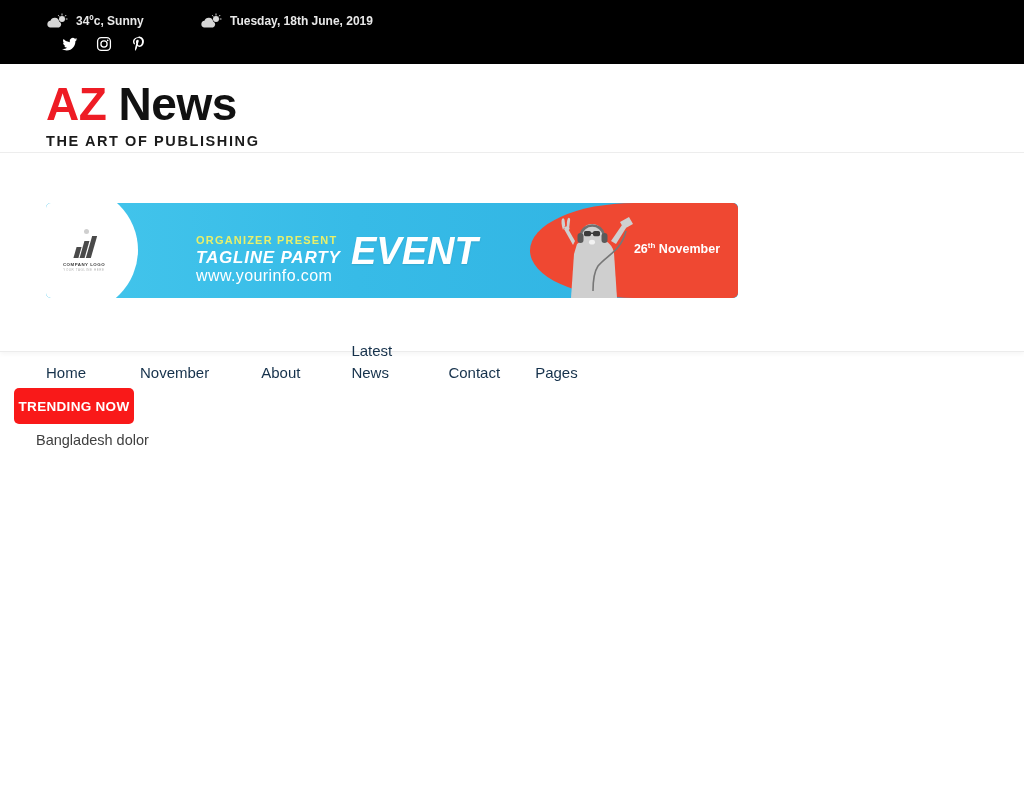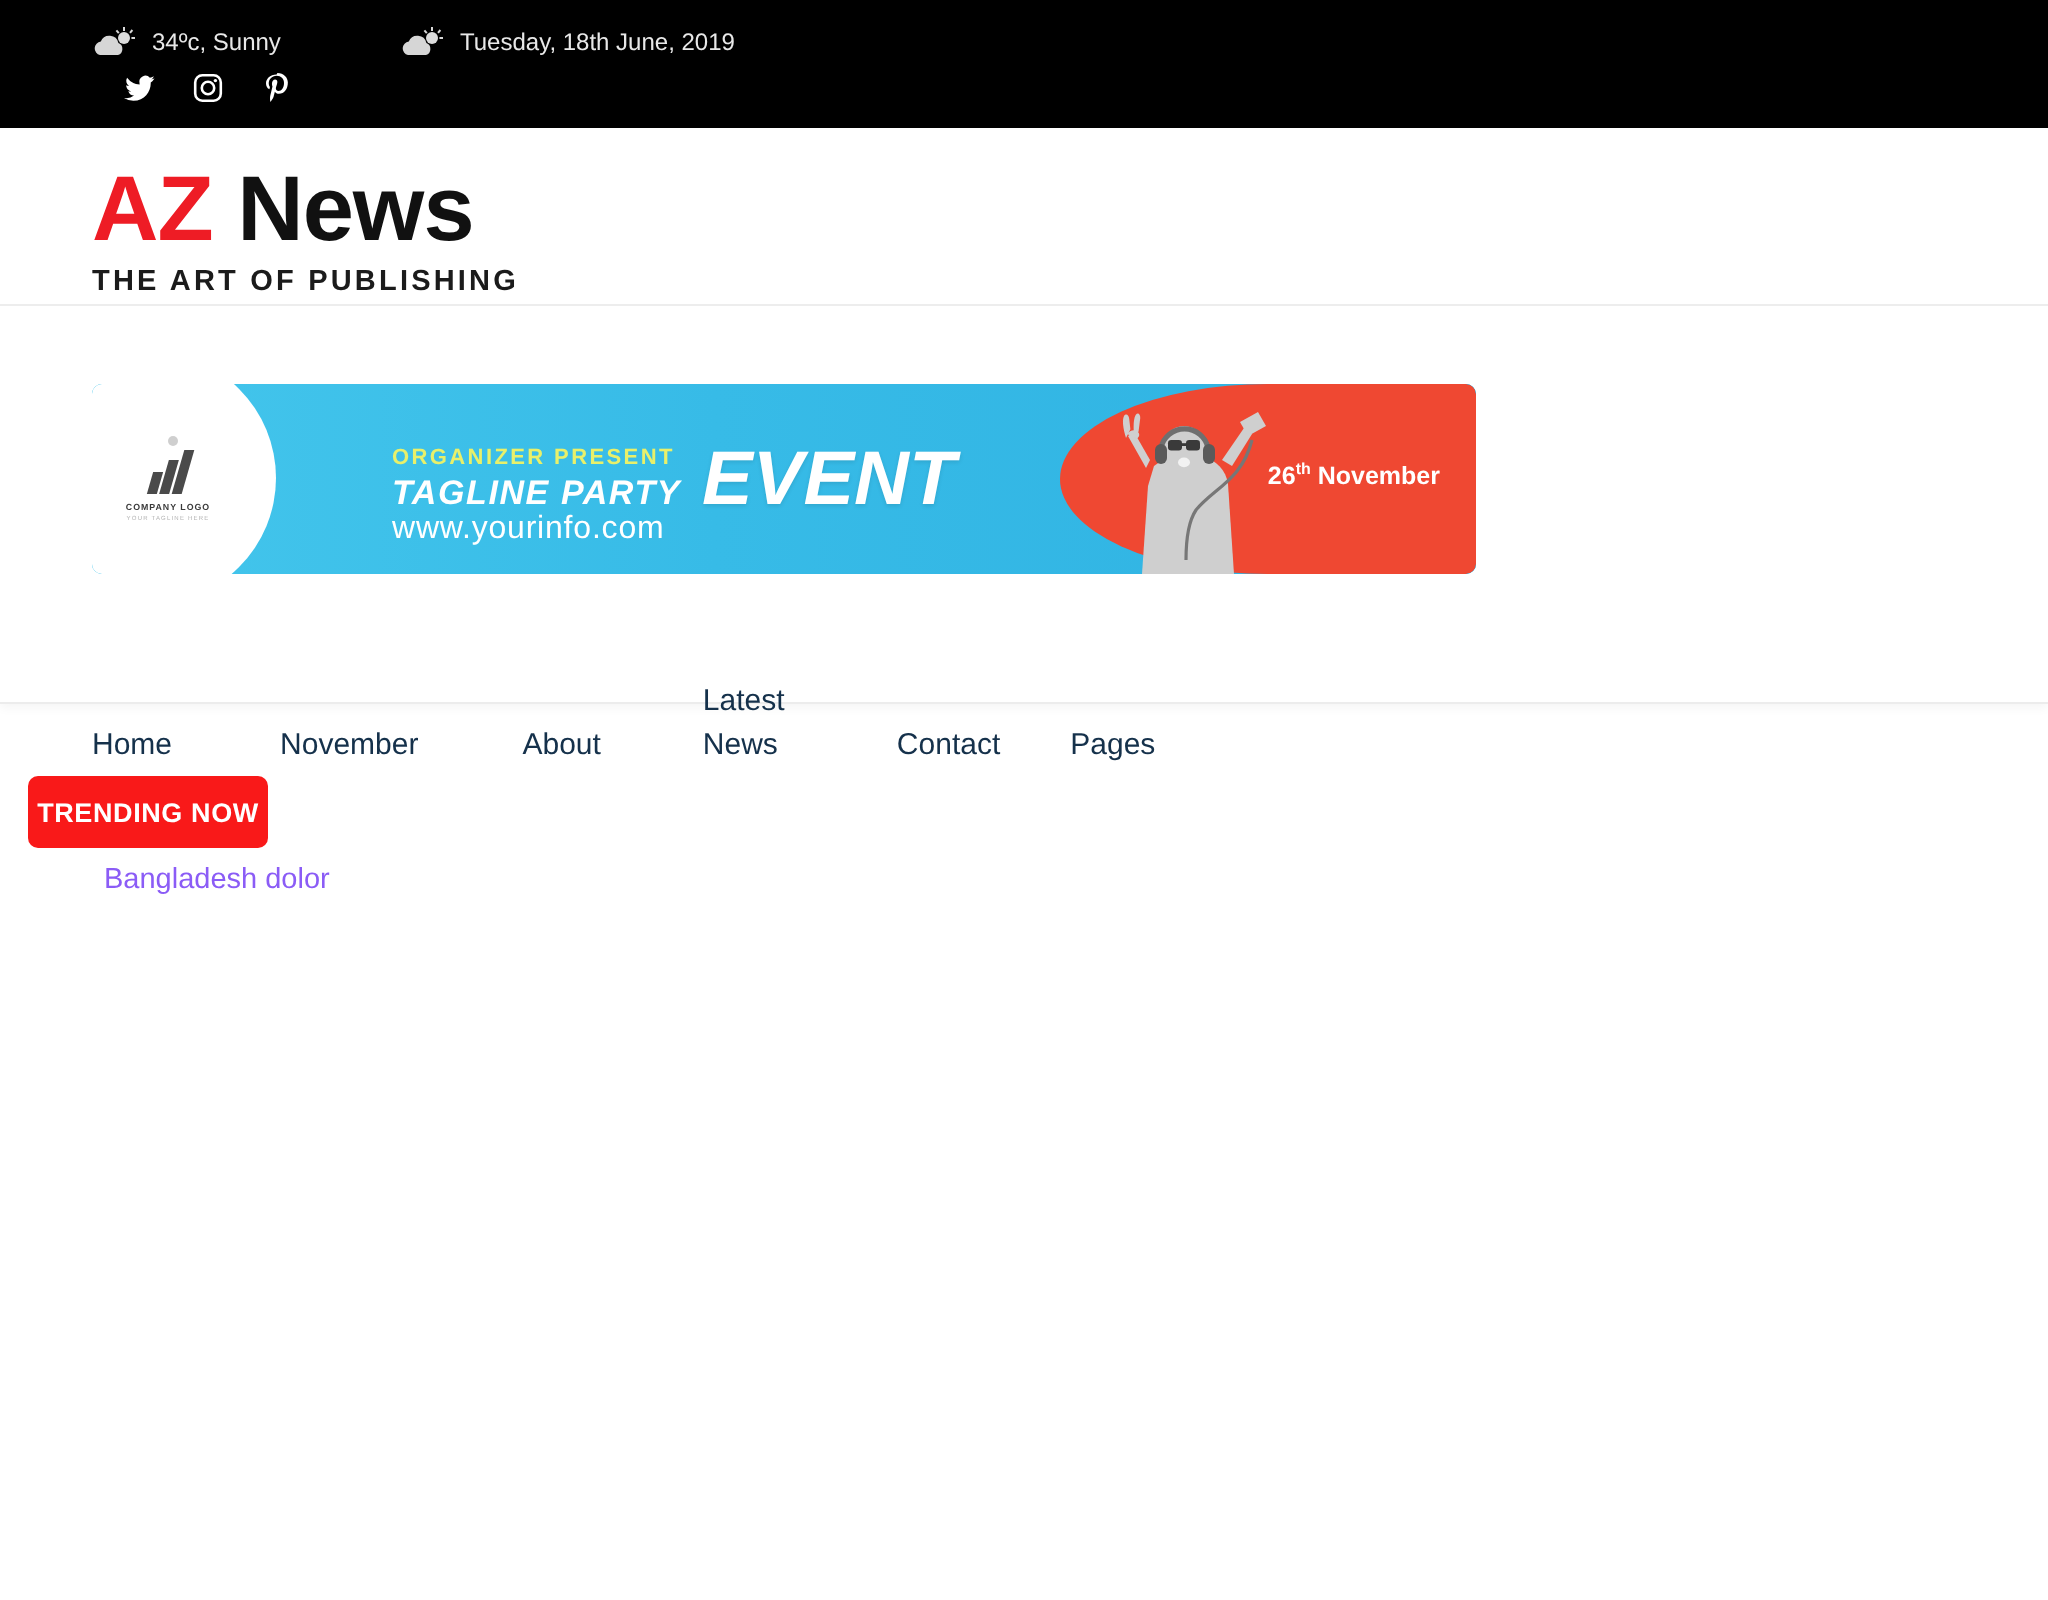--- a/index.html
+++ b/index.html
@@ -17,20 +17,21 @@
     width: 1024px;
     height: 64px;
     background: #000000;
     position: relative;
   }
   .weather-block {
     display: flex;
     align-items: center;
     position: absolute;
     top: 13px;
+    font-weight: bold;
   }
   .weather-block.first { left: 46px; }
   .weather-block.second { left: 200px; }
   .wicon {
     width: 22px; height: 16px;
     margin-right: 8px;
     display: inline-block;
     flex: none;
   }
   .wtext {
@@ -90,21 +91,21 @@
     left: 0; top: 88px;
     width: 1024px;
     height: 1px;
     background: #ededed;
   }
 
   
   .banner {
     position: absolute;
     left: 46px;
-    top: 128px;
+    top: 139px;
     width: 692px;
     height: 95px;
     border-radius: 5px;
     overflow: hidden;
     background: #39bde8;
     cursor: pointer;
   }
   .banner-grad {
     position: absolute;
     inset: 0;
@@ -254,25 +255,24 @@
     font-weight: bold;
     letter-spacing: 0.3px;
     display: flex;
     align-items: center;
     justify-content: center;
     cursor: pointer;
   }
   .trending-item {
     position: absolute;
     left: 36px; top: 78px;
-    color: #8b5cf6;
+    color: #404040;
     font-size: 14.5px;
     line-height: 20px;
     cursor: pointer;
-    margin-left: 16px;
   }
 </style>
 </head>
 <body>
 
 <div class="topbar">
 
   <div class="weather-block first">
     <span class="wicon">
       <svg viewBox="0 0 22 16" width="22" height="16">

